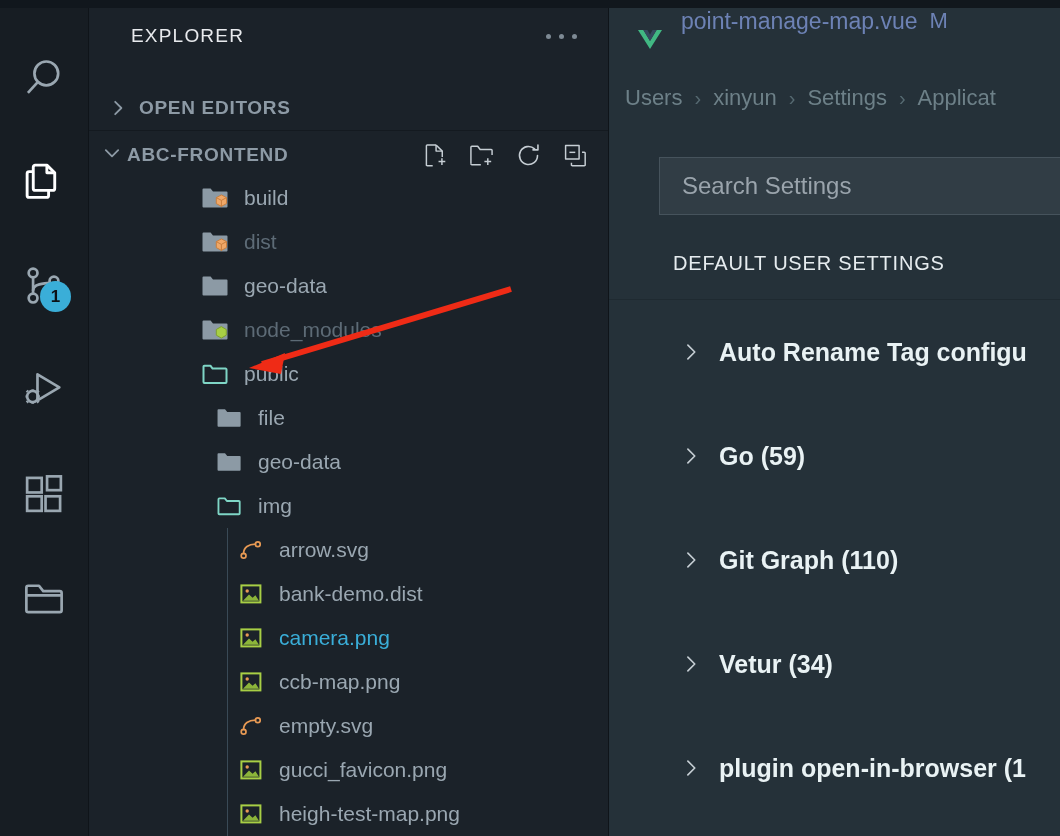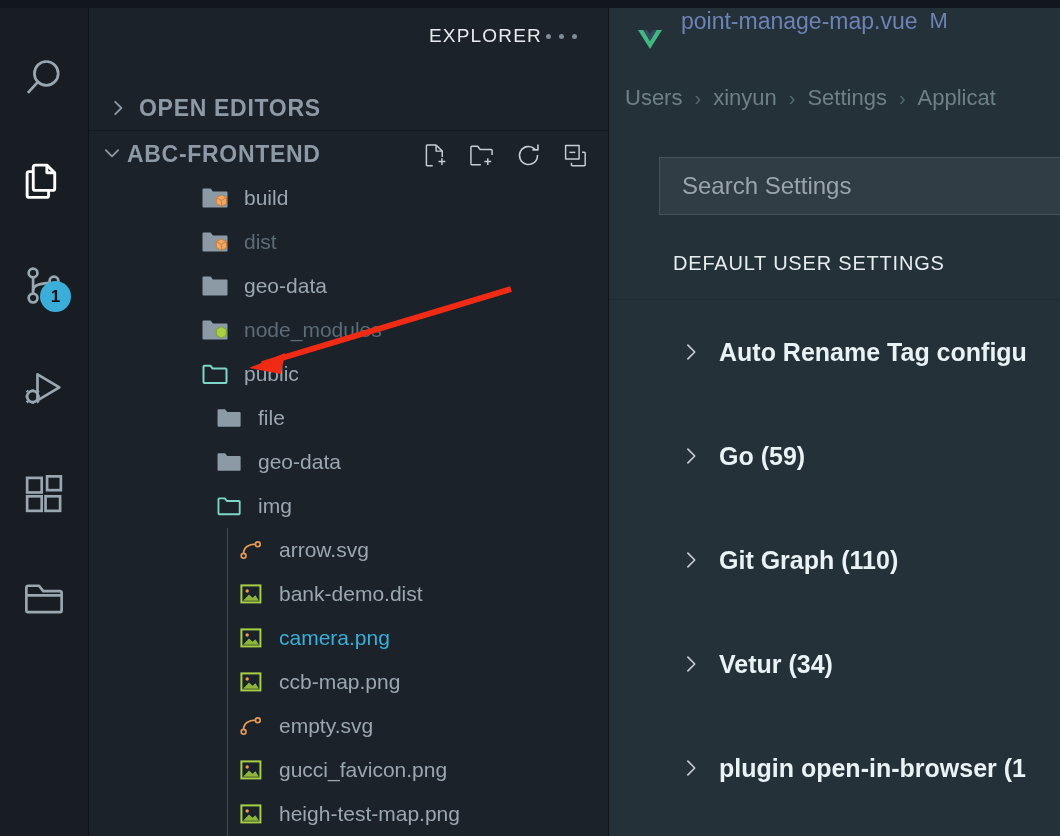--- a/index.html
+++ b/index.html
@@ -56,21 +56,20 @@
     position: absolute; left: 88px; top: 8px;
     width: 520px; height: 828px;
     background: #1b2229;
     border-left: 1px solid #0f1419;
   }
   .sidebar-title {
     position: absolute; left: 0; top: 0;
     width: 520px; height: 56px;
     display: flex; align-items: center;
     padding: 0 28px 0 42px;
-    text-align: right;
   }
   .sidebar-title-label {
     color: #e8eaed;
     font-size: 19px;
     letter-spacing: 1.2px;
     flex: 1;
   }
   .more-icon {
     display: flex; gap: 8px; align-items: center;
     padding: 6px 4px;
@@ -87,21 +86,21 @@
     height: 48px;
     padding-left: 14px;
     cursor: pointer;
   }
   .section-row .twisty {
     width: 30px; display: flex; align-items: center; justify-content: center;
     flex-shrink: 0;
   }
   .section-label {
     color: #8d9aa5;
-    font-size: 23px;
+    font-size: 19px;
     font-weight: bold;
     letter-spacing: 0.7px;
     margin-left: 6px;
   }
   .open-editors-row { position: absolute; top: 76px; left: 0; width: 520px; }
   .folder-root-row {
     position: absolute; top: 122px; left: 0; width: 520px;
     border-top: 1px solid #141a20;
     height: 48px;
     display: flex; align-items: center; padding-left: 14px;

